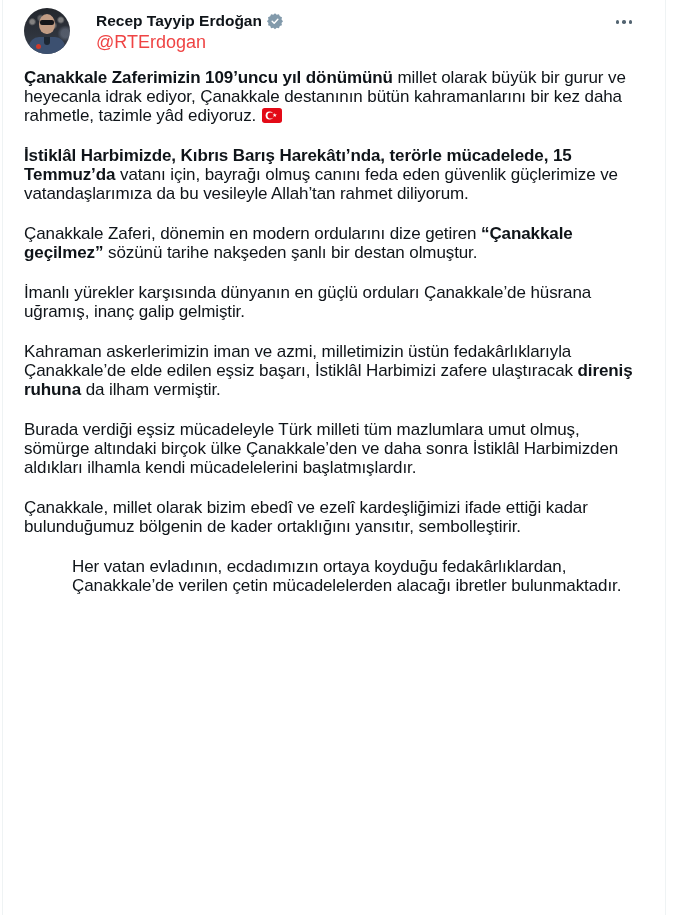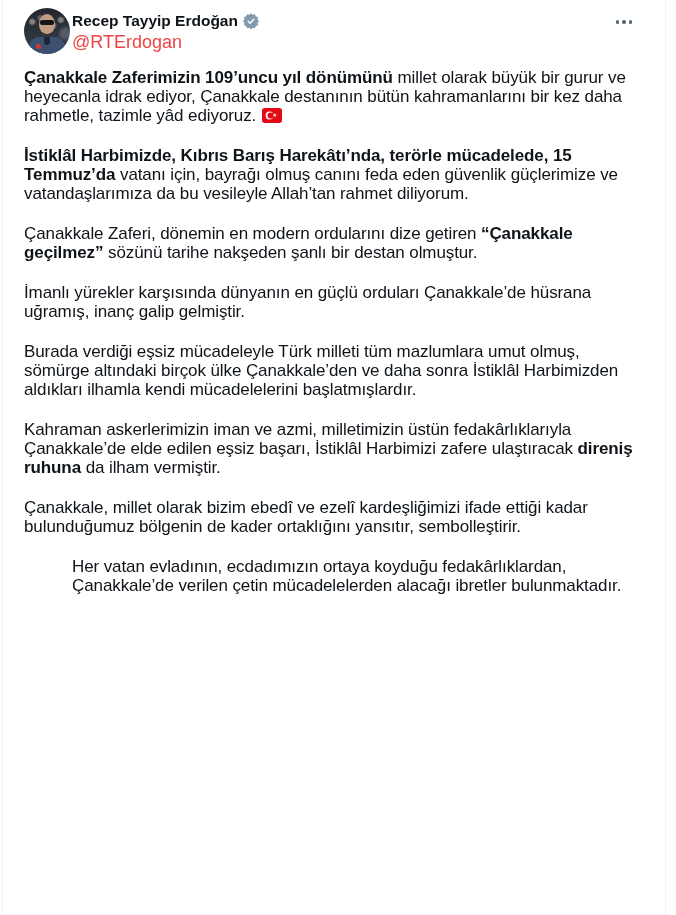--- a/index.html
+++ b/index.html
@@ -71,21 +71,21 @@
     background: #1d2733;
     border-radius: 0 0 3px 3px;
   }
   .avatar .emblem {
     position: absolute; left: 12px; top: 36px;
     width: 5px; height: 5px;
     background: #cf3a2b;
     border-radius: 50%;
   }
 
-  .name-block { margin-left: 2px; padding-top: 3px; }
+  .name-block { margin-left: 26px; padding-top: 3px; }
   .name-row { display: flex; align-items: center; gap: 4px; }
   .display-name {
     font-size: 15.5px;
     font-weight: 700;
     color: #0f1419;
     line-height: 20px;
     cursor: pointer;
   }
   .badge { width: 18px; height: 18px; display: inline-block; cursor: pointer; }
   .handle {
@@ -170,20 +170,20 @@
   <svg class="flag-emoji" viewBox="0 0 36 27" xmlns="http://www.w3.org/2000/svg">
     <rect x="0" y="0" width="36" height="27" rx="5" fill="#e30a17"></rect>
     <circle cx="13.5" cy="13.5" r="7" fill="#ffffff"></circle>
     <circle cx="15.5" cy="13.5" r="5.6" fill="#e30a17"></circle>
     <polygon fill="#ffffff" points="23,9 23.94,11.71 26.8,11.76 24.52,13.49 25.35,16.24 23,14.6 20.65,16.24 21.48,13.49 19.2,11.76 22.06,11.71"></polygon>
   </svg>
 </p>
         <p class="tweet-paragraph"><span class="bold">İstiklâl Harbimizde, Kıbrıs Barış Harekâtı’nda, terörle mücadelede, 15 Temmuz’da</span><span> vatanı için, bayrağı olmuş canını feda eden güvenlik güçlerimize ve vatandaşlarımıza da bu vesileyle Allah’tan rahmet diliyorum.</span></p>
         <p class="tweet-paragraph"><span>Çanakkale Zaferi, dönemin en modern ordularını dize getiren </span><span class="bold">“Çanakkale geçilmez”</span><span> sözünü tarihe nakşeden şanlı bir destan olmuştur.</span></p>
         <p class="tweet-paragraph"><span>İmanlı yürekler karşısında dünyanın en güçlü orduları Çanakkale’de hüsrana uğramış, inanç galip gelmiştir.</span></p>
+        <p class="tweet-paragraph"><span>Kahraman askerlerimizin iman ve azmi, milletimizin üstün fedakârlıklarıyla Çanakkale’de elde edilen eşsiz başarı, İstiklâl Harbimizi zafere ulaştıracak </span><span class="bold">direniş ruhuna</span><span> da ilham vermiştir.</span></p>
         <p class="tweet-paragraph"><span>Burada verdiği eşsiz mücadeleyle Türk milleti tüm mazlumlara umut olmuş, sömürge altındaki birçok ülke Çanakkale’den ve daha sonra İstiklâl Harbimizden aldıkları ilhamla kendi mücadelelerini başlatmışlardır.</span></p>
-        <p class="tweet-paragraph"><span>Kahraman askerlerimizin iman ve azmi, milletimizin üstün fedakârlıklarıyla Çanakkale’de elde edilen eşsiz başarı, İstiklâl Harbimizi zafere ulaştıracak </span><span class="bold">direniş ruhuna</span><span> da ilham vermiştir.</span></p>
         <p class="tweet-paragraph"><span>Çanakkale, millet olarak bizim ebedî ve ezelî kardeşliğimizi ifade ettiği kadar bulunduğumuz bölgenin de kader ortaklığını yansıtır, sembolleştirir.</span></p>
         <p class="tweet-paragraph"><span>Her vatan evladının, ecdadımızın ortaya koyduğu fedakârlıklardan, Çanakkale’de verilen çetin mücadelelerden alacağı ibretler bulunmaktadır.</span></p>
       </div>
 
   </div>
 </div>
 
 </body></html>

